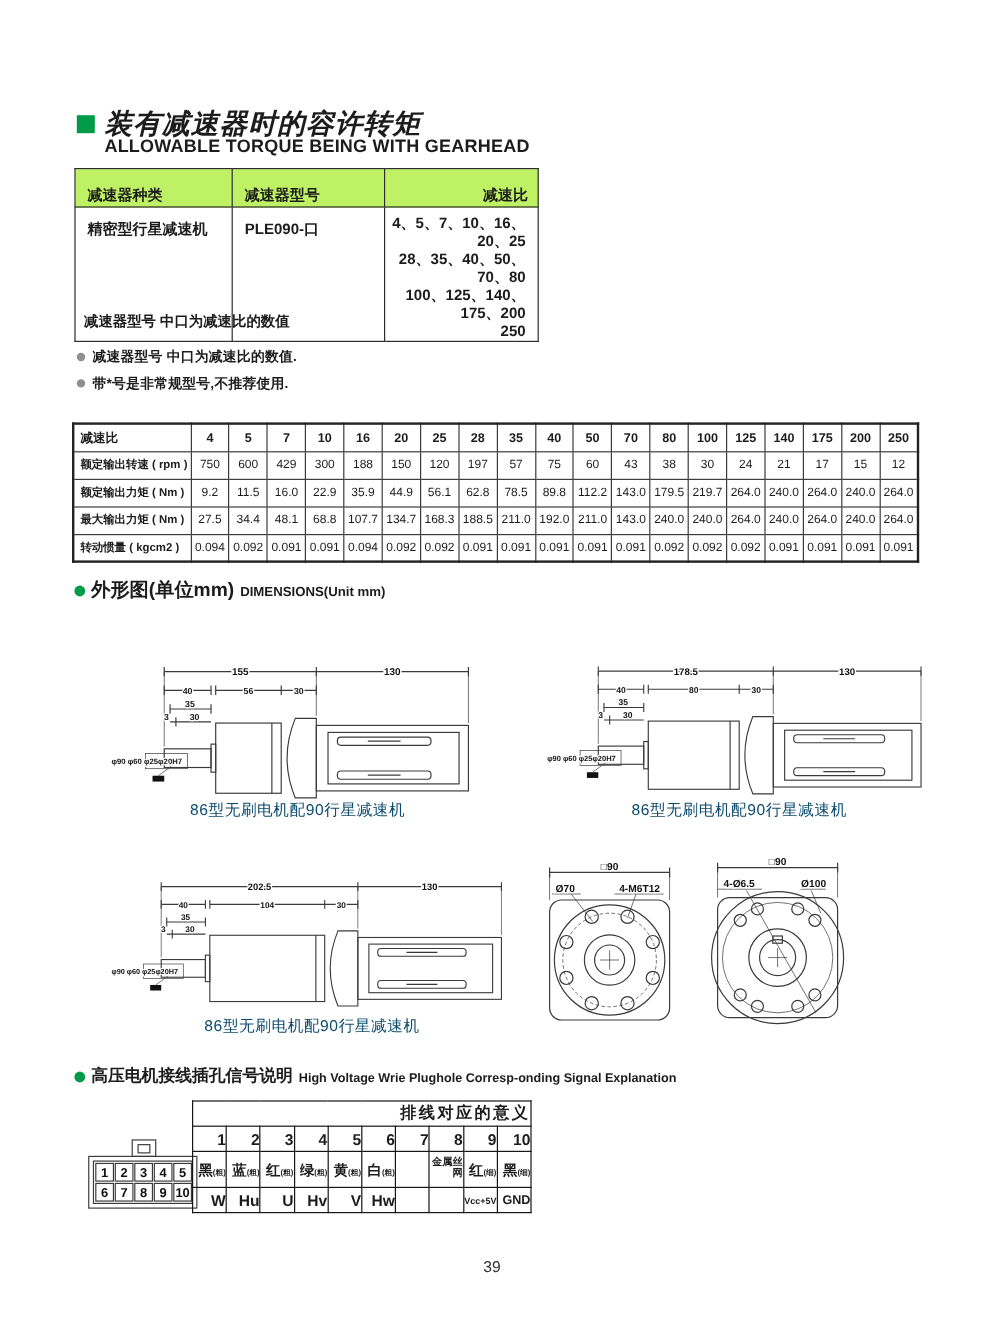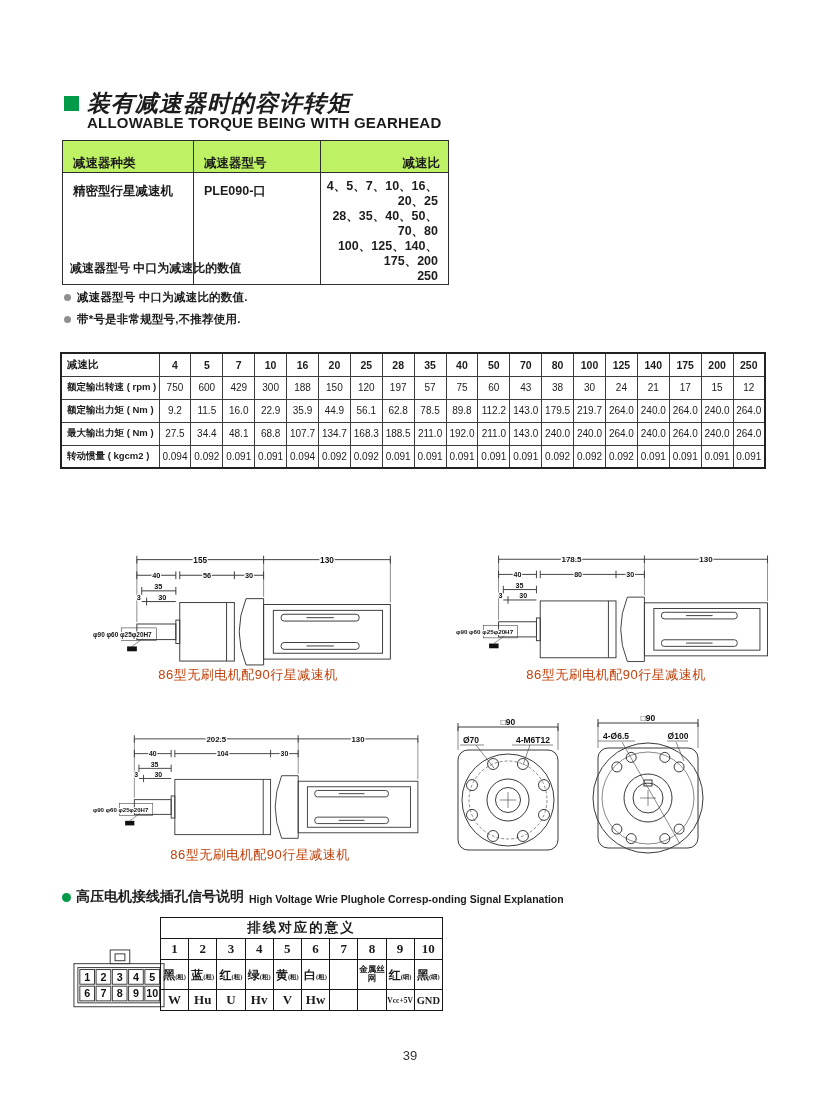--- a/index.html
+++ b/index.html
@@ -47,25 +47,25 @@
   
   .sv{ position:absolute; }
   .sv line,.sv path,.sv rect,.sv circle{ stroke:var(--line); stroke-width:1; fill:none; }
   .sv .thin{ stroke-width:.6; }
   .sv .solid{ fill:#111; stroke:none; }
   .sv text{ font-family:"Liberation Sans","DejaVu Sans",sans-serif; fill:#111; }
   .dimtext{ font-size:8.5px; font-weight:600; stroke:#fff; stroke-width:2.4px; paint-order:stroke; }
   .dimsmall{ font-size:7.5px; font-weight:600; stroke:#fff; stroke-width:2.2px; paint-order:stroke; }
   .shaftlabel{ font-size:6.6px; font-weight:600; stroke:#fff; stroke-width:2px; paint-order:stroke; }
   .flbl{ font-size:8.5px; font-weight:600; stroke:#fff; stroke-width:2px; paint-order:stroke; }
-  .caption{ position:absolute; font-size:13px; color:#c2410c; text-align:center; letter-spacing:.5px; }
+  .caption{ position:absolute; font-size:13px; color:#0c4a6e; text-align:center; letter-spacing:.5px; }
 
   
   .wt{ position:absolute; left:160px; top:917px; width:283px; border-collapse:collapse; table-layout:fixed; }
-  .wt td{ border:1.5px solid #161616; text-align:center; vertical-align:middle;font-family:Liberation Serif, serif; }
+  .wt td{ border:1.5px solid #161616; text-align:right; vertical-align:middle; }
   .wt .wt-title{ font-size:13.5px; font-weight:bold; height:21px; letter-spacing:2px; }
   .wt .wt-pin{ font-size:13px; font-weight:bold; height:21px; }
   .wt .wt-color{ height:30px; font-weight:bold; }
   .wt-color-main{ font-size:12px; font-weight:bold; }
   .wt-color-main.tiny{ font-size:8.5px; line-height:9px; display:inline-block; }
   .wt-color-sub{ font-size:6.5px; }
   .wt .wt-sig{ font-size:13px; font-weight:bold; height:21px; }
   .wt .wt-sig.mid{ font-size:10.5px; }
   .wt .wt-sig.tiny{ font-size:7.5px; }
 
@@ -222,20 +222,25 @@
           <td class="spec-val">0.092</td>
           <td class="spec-val">0.092</td>
           <td class="spec-val">0.091</td>
           <td class="spec-val">0.091</td>
           <td class="spec-val">0.091</td>
           <td class="spec-val">0.091</td>
         </tr>
       </tbody>
   </table>
 
+  <div class="sec-title" style="left:62px; top:482px;">
+    <span class="dot"></span>
+    <span class="sec-zh">外形图(单位mm)</span>
+    <span class="sec-en">DIMENSIONS(Unit mm)</span>
+  </div>
 
   <svg class="sv" style="left:92px; top:546px;" width="312" viewBox="0 0 320 140">
     <g>
       <line x1="46" y1="14" x2="176" y2="14"></line>
         <line x1="46" y1="10" x2="46" y2="18"></line>
         <line x1="176" y1="10" x2="176" y2="18"></line>
       <line x1="176" y1="14" x2="306" y2="14"></line>
         <line x1="306" y1="10" x2="306" y2="18"></line>
       <line class="thin" x1="46" y1="14" x2="46" y2="78"></line>
         <line class="thin" x1="176" y1="14" x2="176" y2="52"></line>

